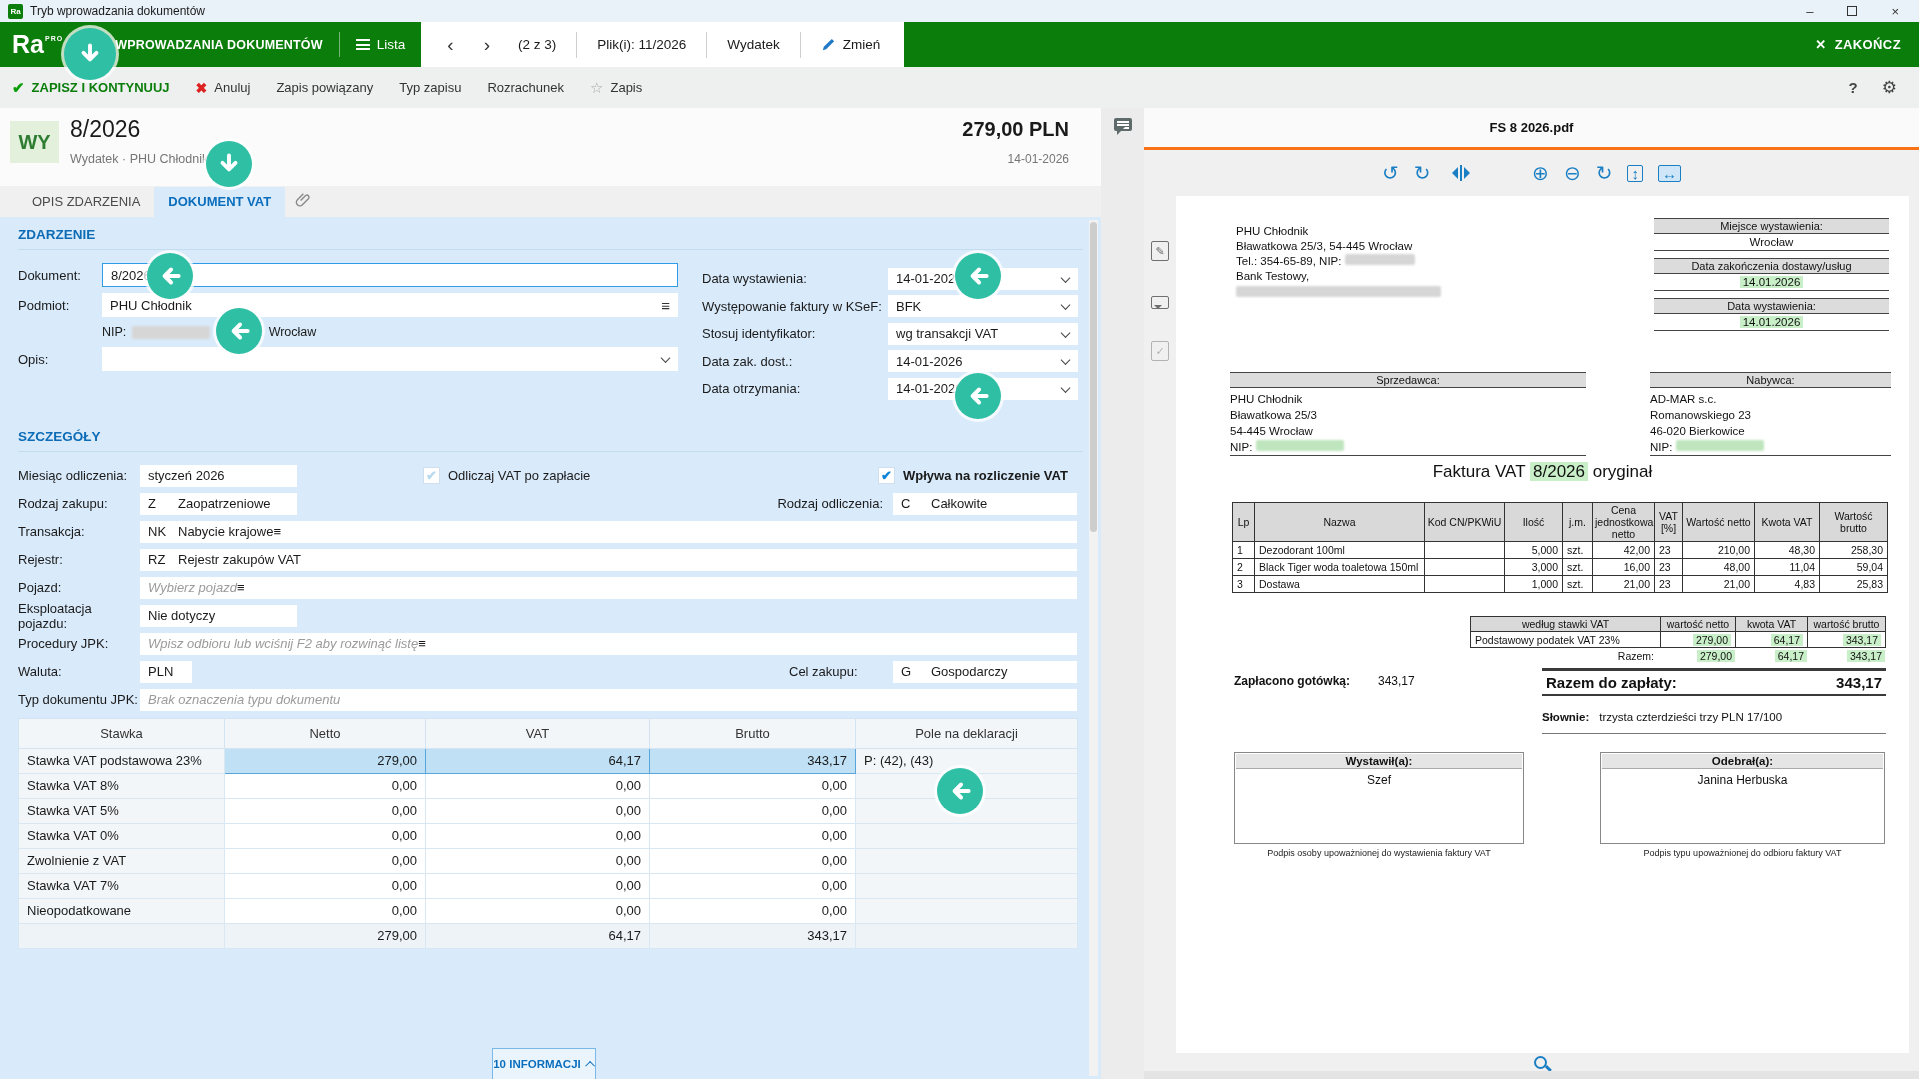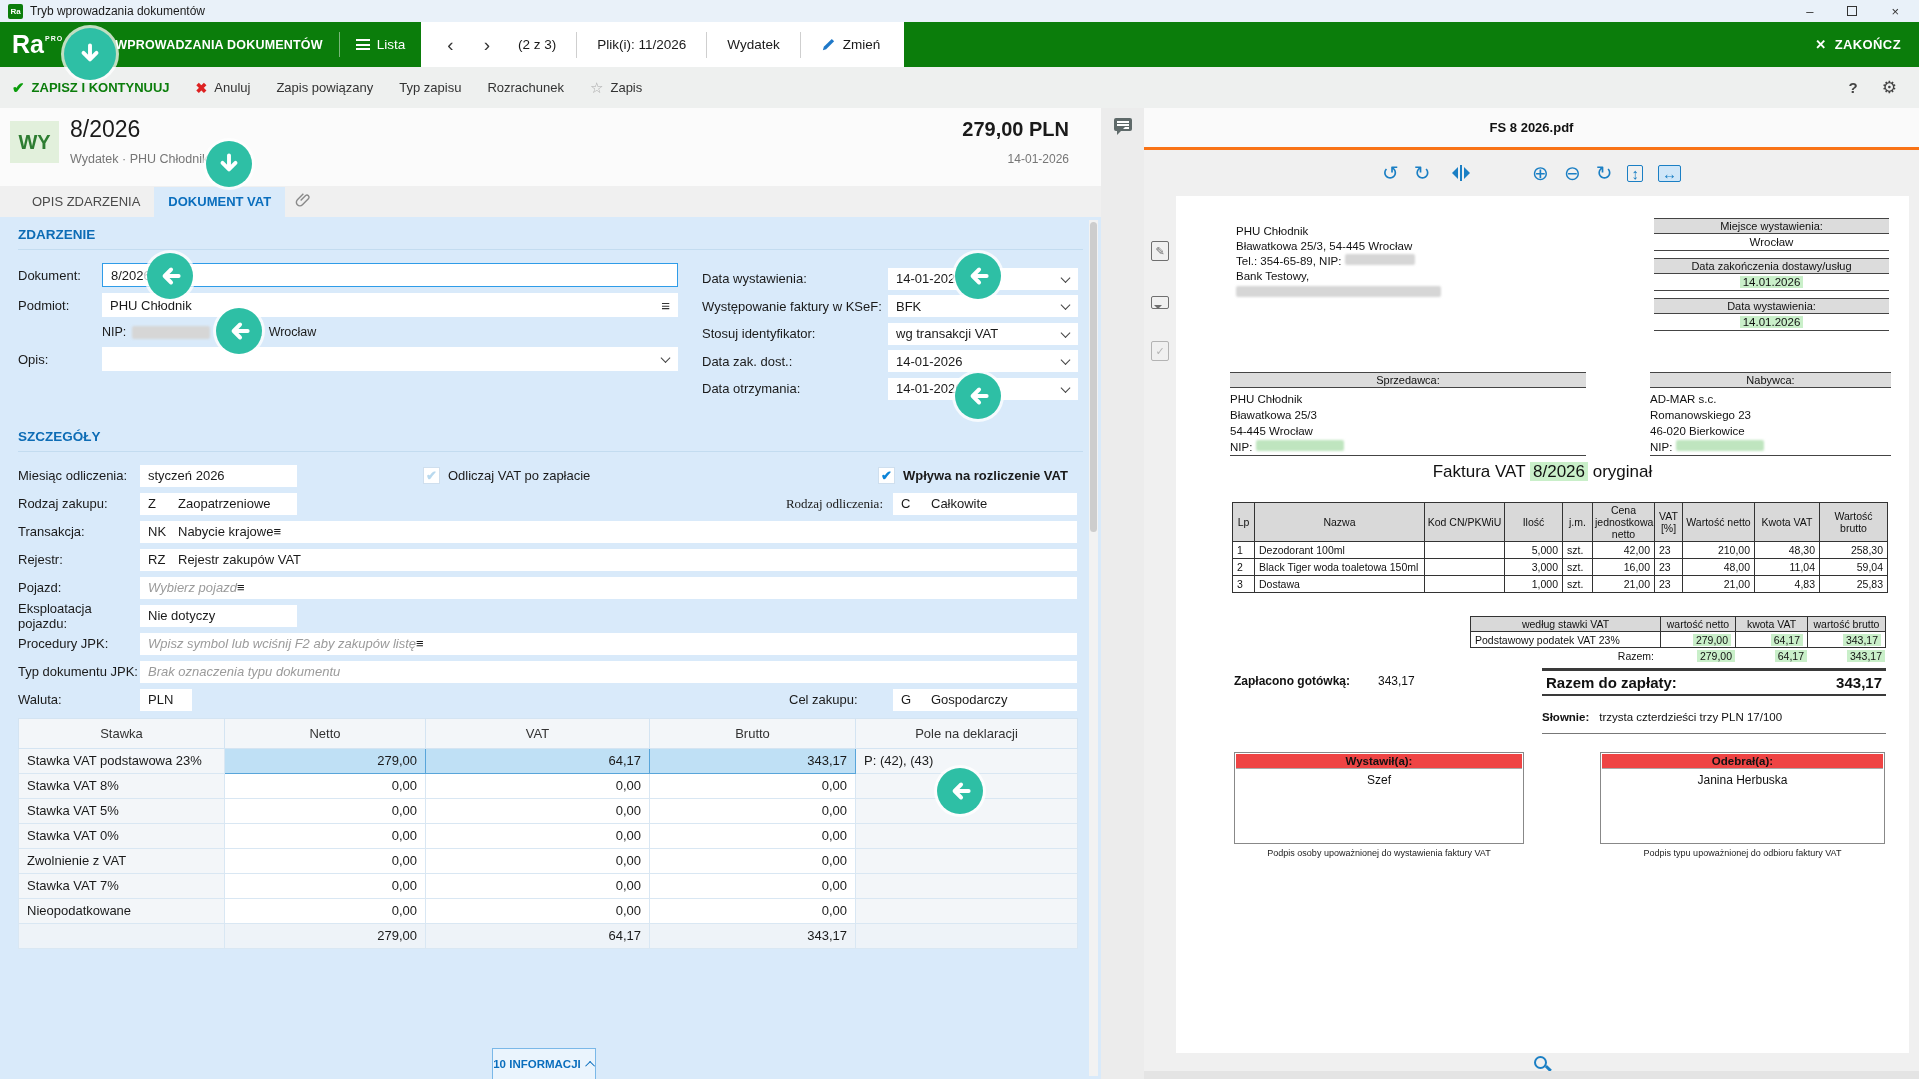--- a/index.html
+++ b/index.html
@@ -156,21 +156,21 @@
   .razem-row { display:flex; width:415px; font-size:10.5px; margin-top:2px; }
   .razem-row .c0 { width:190px; text-align:right; padding-right:6px; }
   .razem-row .c { width:75px; }  .razem-row .c1 { width:72px; } .razem-row .c2 { width:78px; }
   .paid { left:58px; top:478px; font-size:12px; }
   .paid b { margin-right:28px; }
   .due-wrap { left:366px; top:472px; width:344px; border-bottom:1px solid #777; padding-bottom:10px; }
   .due-box { border-top:3px solid #3a3a3a; border-bottom:2.5px solid #3a3a3a; display:flex; justify-content:space-between; align-items:center; padding:3px 4px; font-size:15px; font-weight:bold; }
   .words { margin-top:15px; font-size:11.5px; }
   .words b { margin-right:10px; }
   .sig-box { top:556px; height:92px; border:1px solid #888; }
-  .sig-box .sh { background:#ef4444; border-bottom:1px solid #aaa; margin:1px; text-align:center; font-weight:bold; font-size:11.5px; padding:1px 16px; }
+  .sig-box .sh { background:#e5e5e5; border-bottom:1px solid #aaa; margin:1px; text-align:center; font-weight:bold; font-size:11.5px; padding:1px 16px; }
   .sig-box .sn { text-align:center; font-size:12px; margin-top:4px; }
   .sig-cap { top:652px; text-align:center; font-size:9px; color:#222; }
   .magnifier { position:absolute; left:390px; top:948px; width:20px; height:20px; cursor:pointer; }
   .magnifier .lens { width:13px; height:13px; border:2px solid #1b7fc4; border-radius:50%; }
   .magnifier .handle { position:absolute; left:11px; top:11px; width:7px; height:2.5px; background:#1b7fc4; transform:rotate(45deg); }
   .pdf-bottom { position:absolute; left:0; bottom:0; right:0; height:8px; background:#e4e4e4; }
 </style>
 </head>
 <body>
 
@@ -359,21 +359,21 @@
       </div>
     </div>
 
     <div class="sz-row">
       <span class="lab">Rodzaj zakupu:</span>
       <div class="sz-ctrl narrow">
           <span class="code">Z</span>
           <span>Zaopatrzeniowe</span>
           <span class="chevron"></span>
         </div>
-      <span class="ex-lab" style="right:200px;font-family:Liberation Serif, serif;">Rodzaj odliczenia:</span>
+      <span class="ex-lab" style="right:200px;">Rodzaj odliczenia:</span>
       <div class="sz-ctrl ex-dd" style="left:875px;">
           <span class="code">C</span>
           <span>Całkowite</span>
           <span class="chevron"></span>
         </div>
     </div>
 
     <div class="sz-row">
       <span class="lab">Transakcja:</span>
       <div class="sz-ctrl wide">
@@ -405,43 +405,43 @@
       <span class="lab">Eksploatacja pojazdu:</span>
       <div class="sz-ctrl narrow">
           <span>Nie dotyczy</span>
           <span class="chevron"></span>
         </div>
     </div>
 
     <div class="sz-row">
       <span class="lab">Procedury JPK:</span>
       <div class="sz-ctrl wide">
-          <span class="placeholder">Wpisz symbol lub wciśnij F2 aby zakupów listę</span>
+          <span class="placeholder">Wpisz odbioru lub wciśnij F2 aby rozwinąć listę</span>
           <span class="burger">≡</span>
-        </div>
-    </div>
-
-    <div class="sz-row">
-      <span class="lab">Typ dokumentu JPK:</span>
-      <div class="sz-ctrl wide">
-          <span class="placeholder">Brak oznaczenia typu dokumentu</span>
-          <span class="chevron"></span>
         </div>
     </div>
 
     <div class="sz-row">
       <span class="lab">Waluta:</span>
       <div class="sz-ctrl tiny">
           <span>PLN</span>
           <span class="chevron"></span>
         </div>
       <span class="ex-lab" style="left:771px;">Cel zakupu:</span>
       <div class="sz-ctrl ex-dd" style="left:875px;">
           <span class="code">G</span>
           <span>Gospodarczy</span>
+          <span class="chevron"></span>
+        </div>
+    </div>
+
+    <div class="sz-row">
+      <span class="lab">Typ dokumentu JPK:</span>
+      <div class="sz-ctrl wide">
+          <span class="placeholder">Brak oznaczenia typu dokumentu</span>
           <span class="chevron"></span>
         </div>
     </div>
 
     <table class="vat">
       <colgroup>
           <col style="width:206px">
           <col style="width:201px">
           <col style="width:224px">
           <col style="width:206px">

